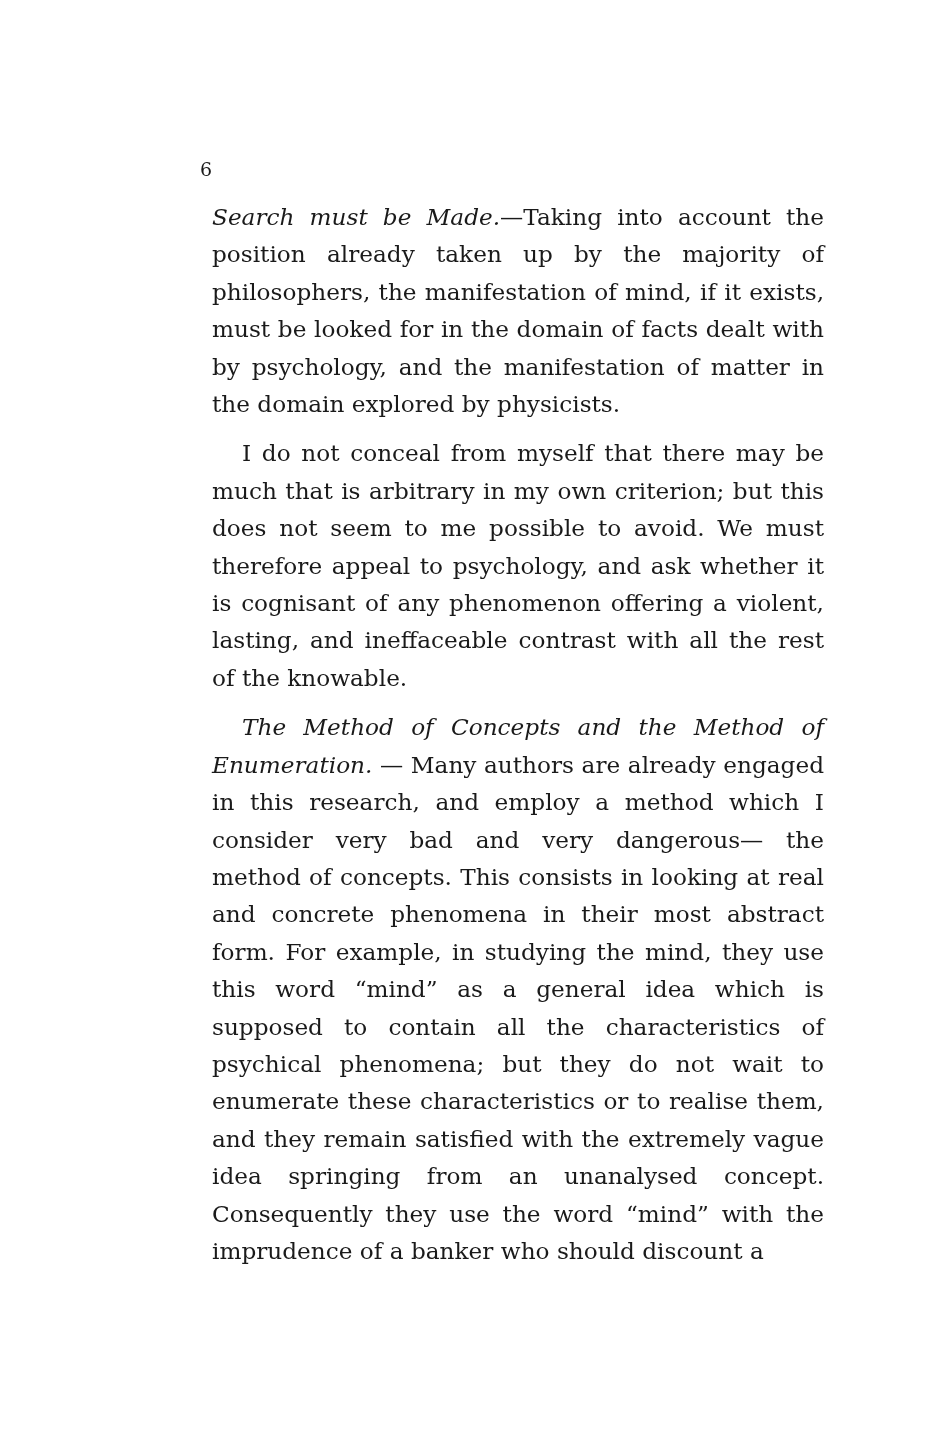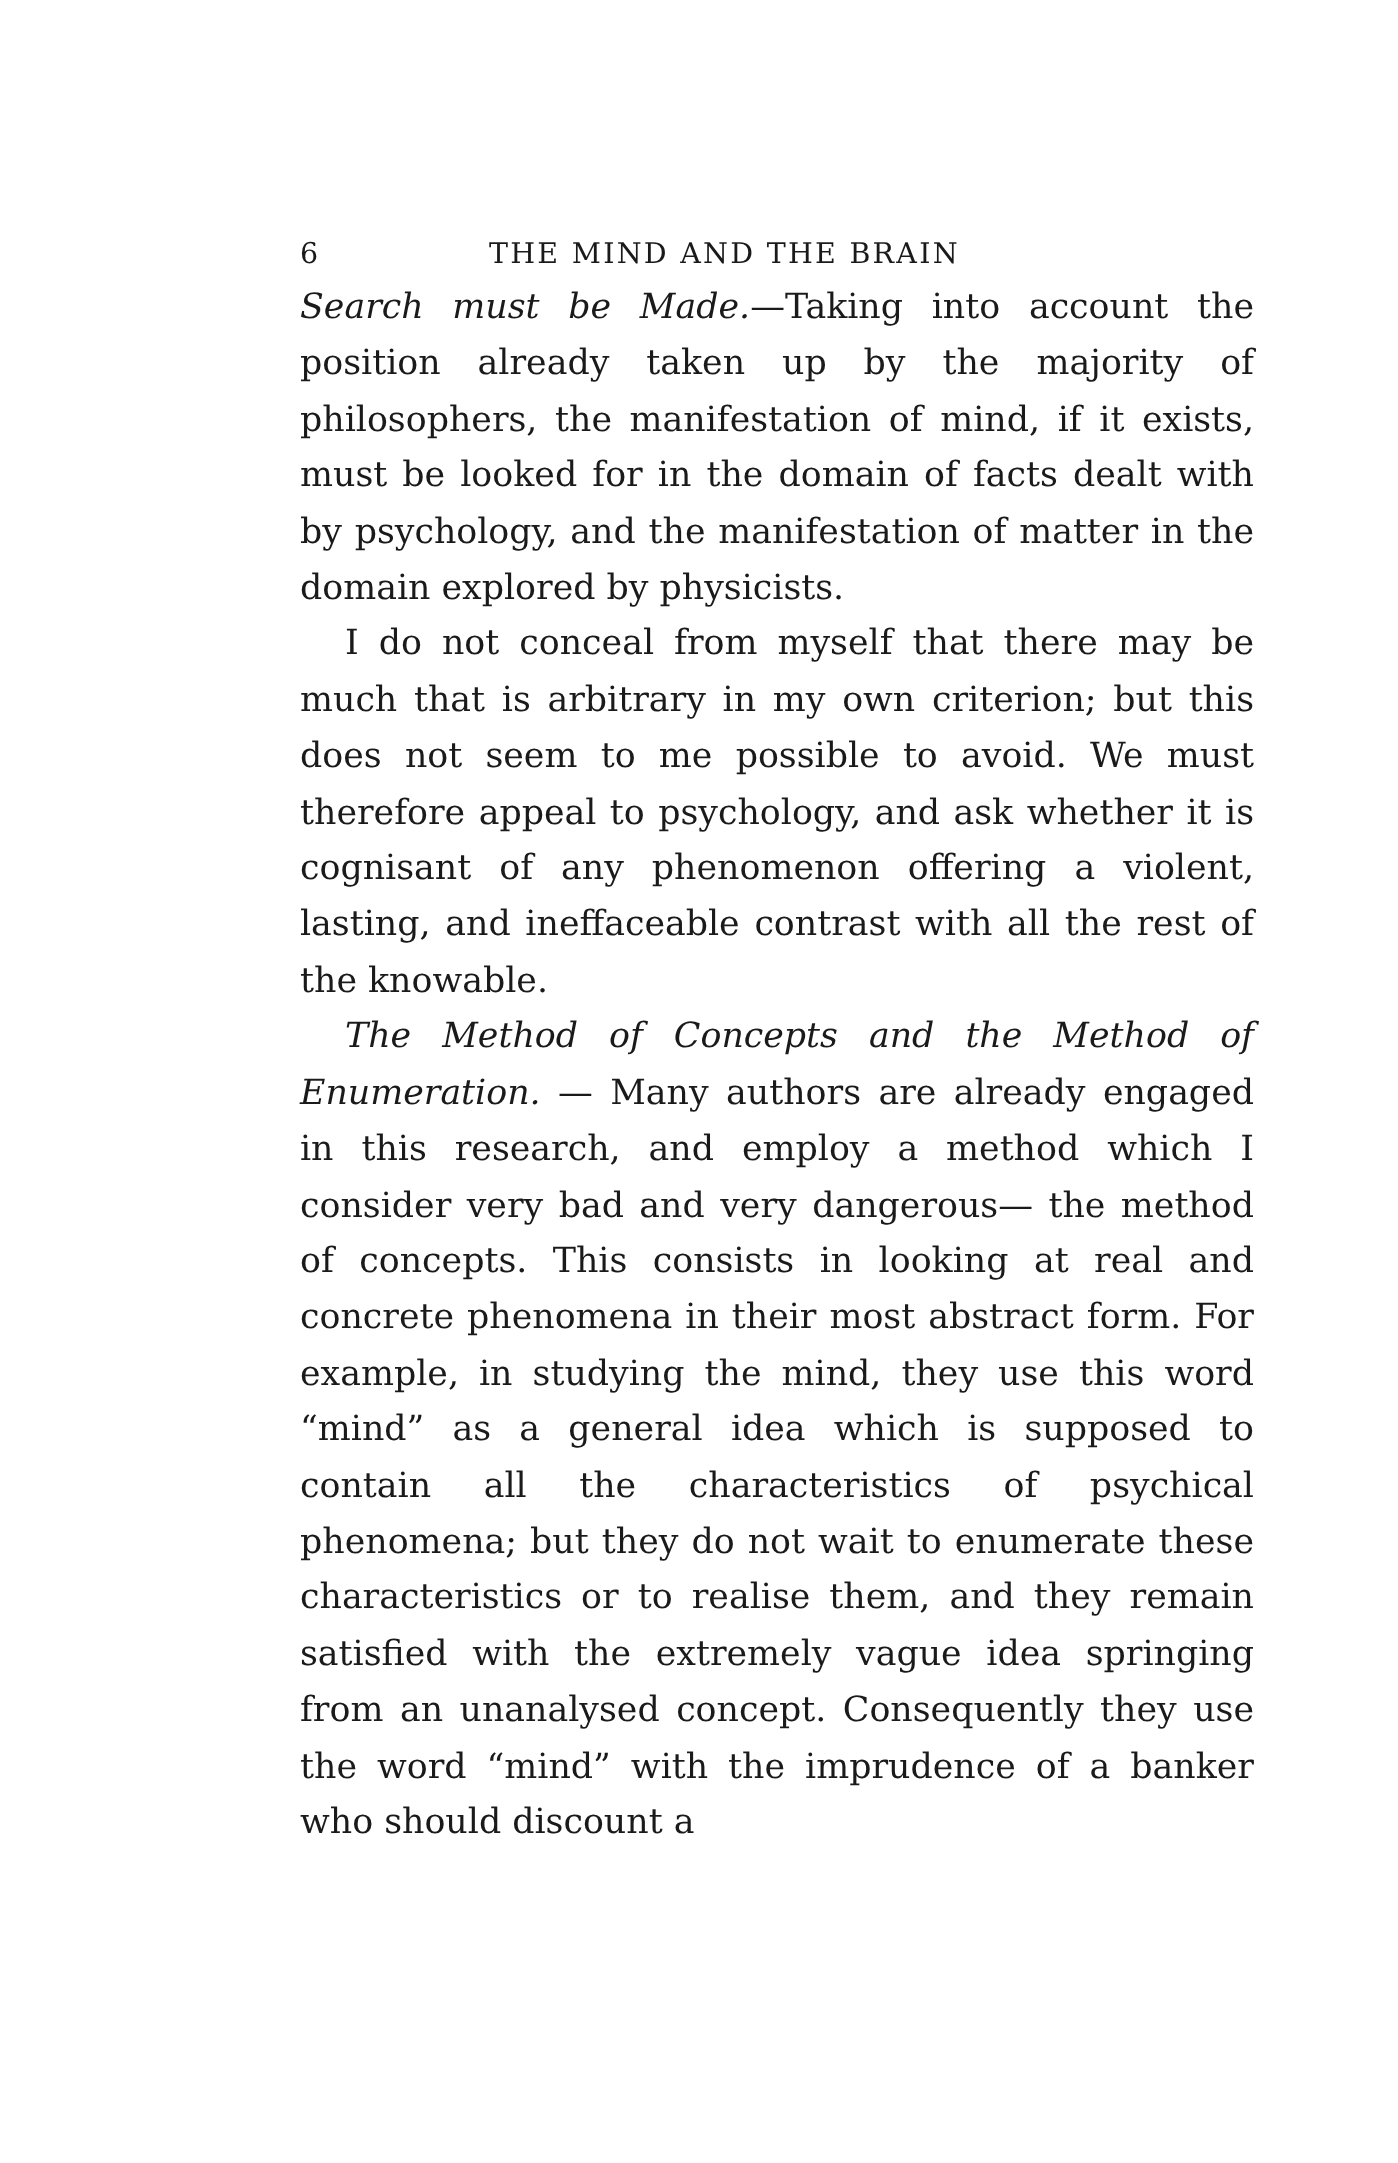--- a/index.html
+++ b/index.html
@@ -11,30 +11,29 @@
   }
   .header {
     position: relative; height: 36px; font-size: 19px; letter-spacing: 1.5px;
   }
   .header .num { position: absolute; left: 0; top: 8px; }
   .header .title { position: absolute; left: 126px; top: 8px; }
   .text {
     font-size: 23.2px; line-height: 37.4px; text-align: justify;
     margin: 0; hyphens: manual;
   }
-  .text p { margin: 0; text-indent: 0; }
+  .text p { margin: 12px; text-indent: 0; }
   .text p.indent { text-indent: 30px; }
   .it { font-style: italic; }
 </style>
 </head>
 <body>
 
 <div class="page">
   <div class="header">
     <span class="num">6</span>
-    <span class="title">THE MIND AND THE BRAIN</span>
   </div>
   <div class="text">
     <p><span class="it">Search must be Made.</span><span>—Taking into account the position already taken up by the majority of philosophers, the manifestation of mind, if it exists, must be looked for in the domain of facts dealt with by psychology, and the manifestation of matter in the domain explored by physicists.</span></p>
     <p class="indent"><span>I do not conceal from myself that there may be much that is arbitrary in my own criterion; but this does not seem to me possible to avoid. We must therefore appeal to psychology, and ask whether it is cognisant of any phenomenon offering a violent, lasting, and ineffaceable contrast with all the rest of the knowable.</span></p>
     <p class="indent"><span class="it">The Method of Concepts and the Method of Enumeration.</span><span> — Many authors are already engaged in this research, and employ a method which I consider very bad and very dangerous— the method of concepts. This consists in looking at real and concrete phenomena in their most abstract form. For example, in studying the mind, they use this word “mind” as a general idea which is supposed to contain all the characteristics of psychical phenomena; but they do not wait to enumerate these characteristics or to realise them, and they remain satisfied with the extremely vague idea springing from an unanalysed concept. Consequently they use the word “mind” with the imprudence of a banker who should discount a</span></p>
   </div>
 </div>
 
 </body></html>

